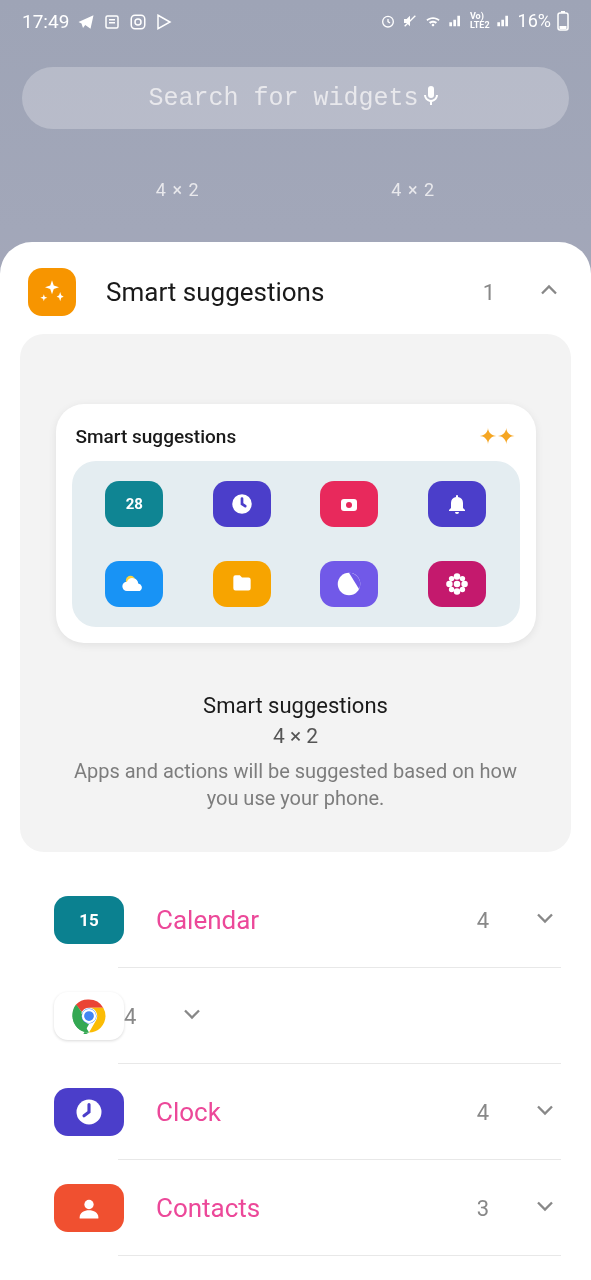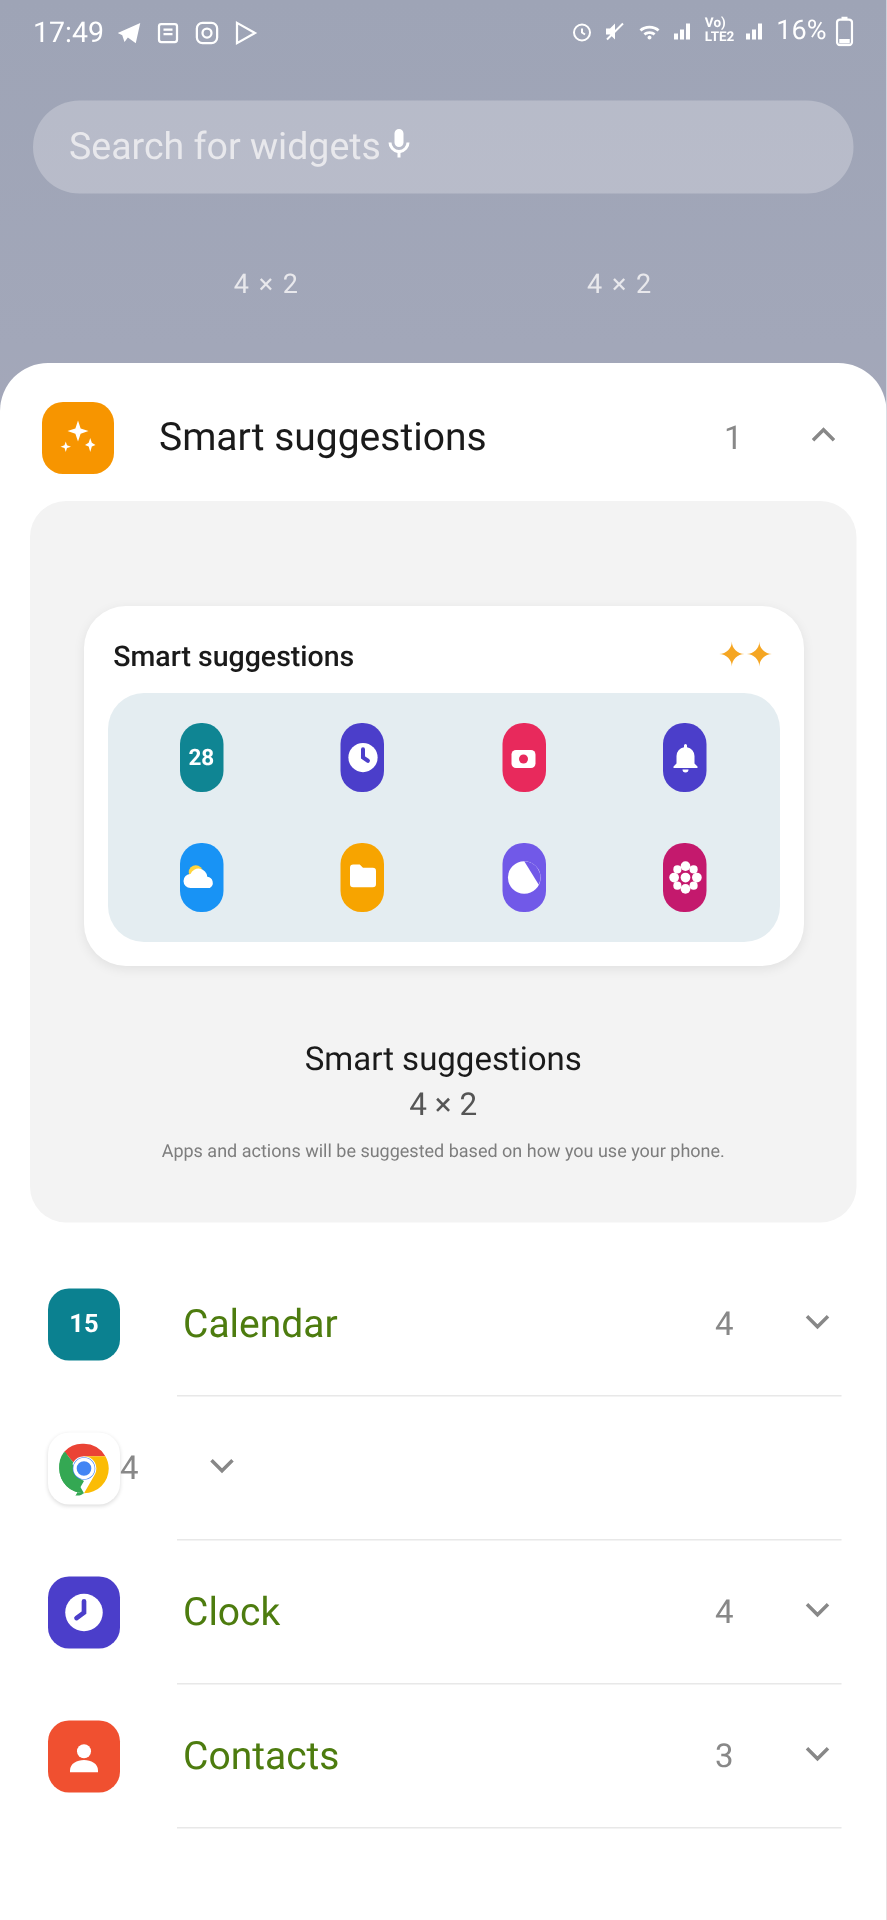--- a/index.html
+++ b/index.html
@@ -23,21 +23,22 @@
 .status-right { gap: 6px; font-size: 16px; }
 .status-icon svg { display: block; }
 .search-bar {
   margin: 30px 22px 0;
   background: rgba(255,255,255,0.25);
   border-radius: 32px;
   height: 62px;
   display: flex;
   align-items: center;
   padding: 0 24px;
-  justify-content: flex-start;
+  justify-content: center;
+  font-family: Liberation Mono, monospace;
 }
 .search-placeholder { color: #e8e8ec; font-size: 25px; }
 .mic-icon { color: #fff; }
 .tabs-row {
   display: flex;
   justify-content: space-around;
   color: #e8e8ec;
   font-size: 18px;
   margin-top: 50px;
   padding: 0 60px;
@@ -101,58 +102,58 @@
 .widget-grid {
   background: #e4edf1;
   border-radius: 24px;
   padding: 20px 14px;
   display: grid;
   grid-template-columns: repeat(4, 1fr);
   gap: 34px 10px;
   justify-items: center;
 }
 .app-icon {
-  width: 29px;
+  width: 58px;
   height: 46px;
   border-radius: 14px;
   display: flex;
   align-items: center;
   justify-content: center;
   color: #fff;
   font-weight: bold;
 }
 .cal-icon { background: #0f8593; font-size: 15px; }
 .clock-ic { background: #4b3eca; }
 .camera-ic { background: #e8295c; }
 .bell-ic { background: #4b3eca; }
 .weather-ic { background: #1893f5; }
 .files-ic { background: #f7a400; }
 .browser-ic { background: #7159e8; }
 .gallery-ic { background: #c4196d; }
 .preview-title { font-size: 22px; color: #1a1a1a; margin-top: 50px; }
 .preview-size { font-size: 21px; color: #555; margin-top: 6px; }
-.preview-desc { font-size: 12px; color: #7d7d7d; margin-top: 10px; line-height: 1.35; padding: 0 6px; }
+.preview-desc { font-size: 20px; color: #7d7d7d; margin-top: 10px; line-height: 1.35; padding: 0 6px; }
 .app-list { margin-top: 20px; }
 .app-row {
   display: flex;
   align-items: center;
   padding: 24px 12px;
   position: relative;
 }
 .app-row::after {
   content: '';
   position: absolute;
   left: 98px;
   right: 10px;
   bottom: 0;
   height: 1px;
   background: #e8e8e8;
 }
-.app-row .section-icon { width: 48px; height: 48px; border-radius: 14px; }
-.app-name { font-size: 26px; color: #4d7c0f; margin-left: 42px; flex: 1; }
+.app-row .section-icon { width: 70px; height: 48px; border-radius: 14px; margin-left: 22px; }
+.app-name { font-size: 26px; color: #ec4899; margin-left: 32px; flex: 1; }
 .app-count { font-size: 22px; color: #888; margin-right: 42px; }
 .calendar-icon { background: #0b8190; color: #fff; font-size: 17px; font-weight: bold; }
 .chrome-icon { background: #fff; box-shadow: 0 1px 3px rgba(0,0,0,0.15); }
 .clock-icon { background: #4b3eca; }
 .contacts-icon { background: #f05030; }
 .battery-level { font-size: 18px; }
 </style>
 </head>
 <body>
 

